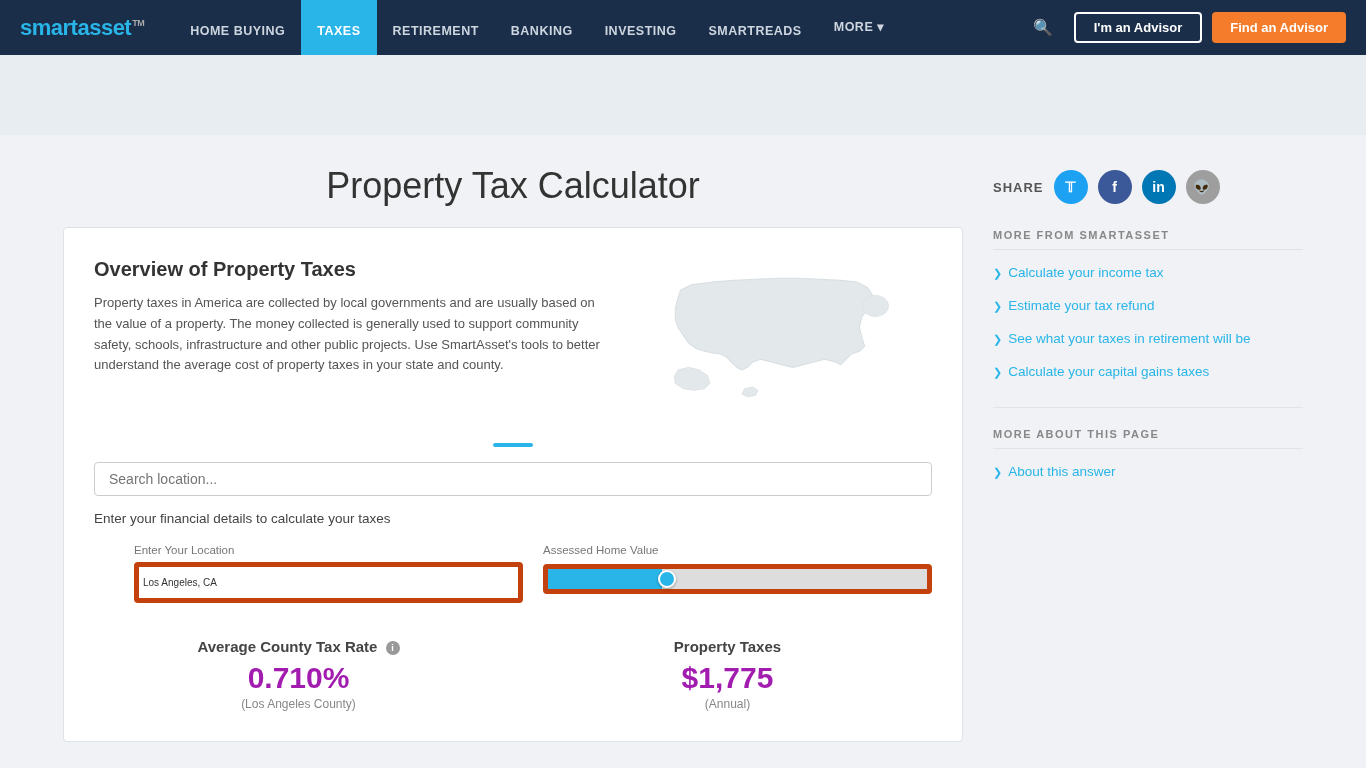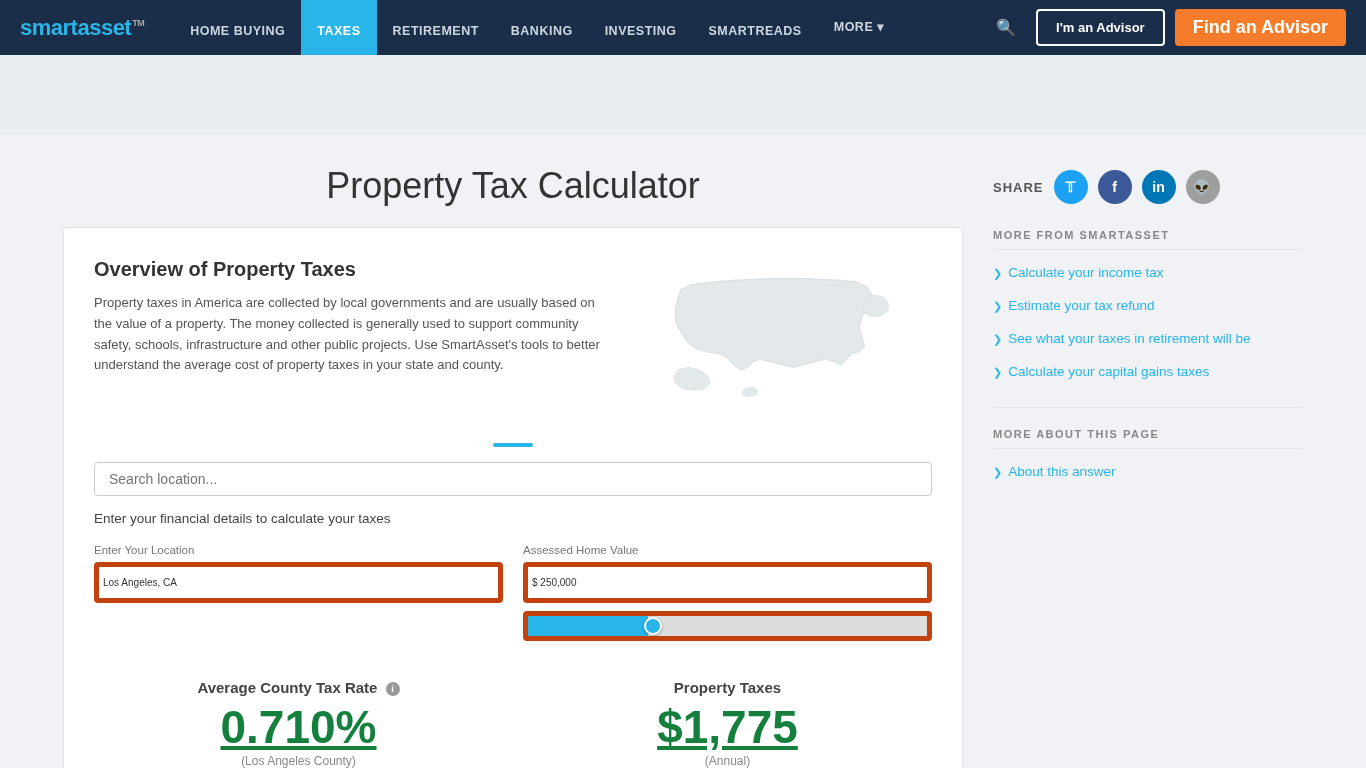--- a/index.html
+++ b/index.html
@@ -80,21 +80,21 @@
       font-size: 13px;
       font-weight: bold;
       cursor: pointer;
     }
     .btn-advisor-fill {
       border: none;
       background: #f47c2a;
       color: #fff;
       padding: 8px 18px;
       border-radius: 4px;
-      font-size: 18px;
+      font-size: 13px;
       font-weight: bold;
       cursor: pointer;
     }
 
     
     .banner-area {
       background: #e8edf2;
       height: 80px;
     }
 
@@ -191,20 +191,21 @@
     .financial-label {
       font-size: 13.5px;
       color: #444;
       margin-bottom: 18px;
     }
 
     .form-row {
       display: flex;
       gap: 20px;
       margin-bottom: 20px;
+      margin-left: 40px;
     }
 
     .form-group {
       flex: 1;
     }
 
     .form-group label {
       display: block;
       font-size: 11.5px;
       color: #777;
@@ -276,25 +277,24 @@
       border-radius: 50%;
       background: #999;
       color: #fff;
       font-size: 9px;
       font-weight: bold;
       margin-left: 4px;
       vertical-align: middle;
     }
 
     .result-value {
-      font-size: 46px;
-      font-weight: bold;
-      color: #15803d;
+      font-size: 30px;
+      font-weight: bold;
+      color: #a21caf;
       line-height: 1;
-      text-decoration: underline;
     }
 
     .result-sub {
       font-size: 12px;
       color: #888;
       margin-top: 4px;
     }
 
     
     .right-sidebar {
@@ -453,21 +453,20 @@
 
       <p class="financial-label">Enter your financial details to calculate your taxes</p>
 
       <div class="form-row">
         <div class="form-group">
           <label>Enter Your Location</label>
           <input type="text" value="Los Angeles, CA" style="">
         </div>
         <div class="form-group">
           <label>Assessed Home Value</label>
-          <input type="text" value="$ 250,000" style="">
           <div class="slider-container">
             <input type="range" class="slider" min="0" max="100" value="30" style="">
           </div>
         </div>
       </div>
 
       
       <div class="results-row">
         <div class="result-block">
           <div class="result-label">

